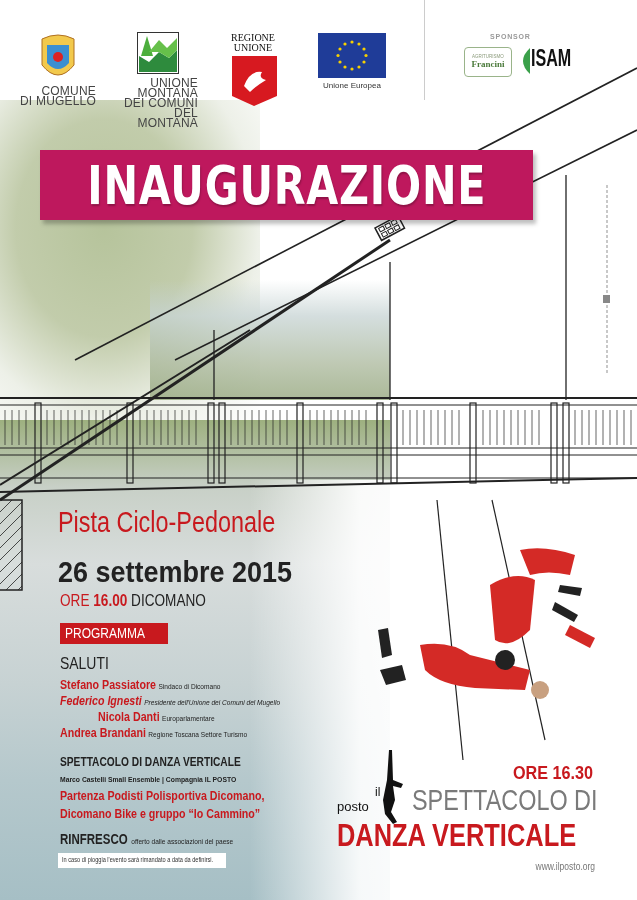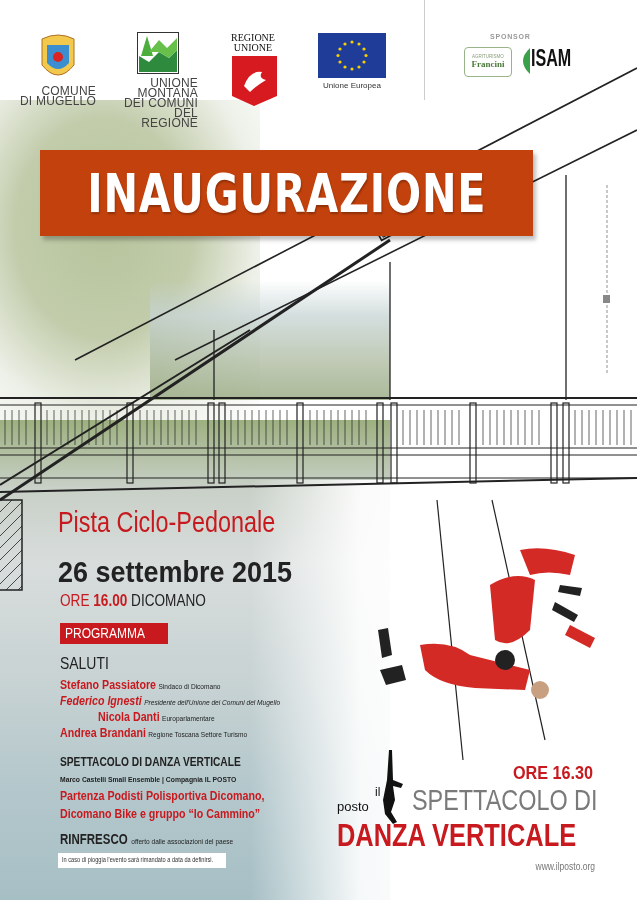--- a/index.html
+++ b/index.html
@@ -8,21 +8,21 @@
   
   #bg-trees { left:0; top:100px; width:260px; height:320px;
     background: radial-gradient(ellipse at 40% 40%, #a9b98a 0%, #b7c39c 40%, rgba(220,226,210,0.6) 70%, rgba(255,255,255,0) 100%); opacity:0.85; }
   #bg-hills { left:150px; top:280px; width:240px; height:120px;
     background: linear-gradient(180deg, rgba(255,255,255,0) 0%, #c6d3d3 30%, #a9b79a 70%, #8fa276 100%); opacity:0.75; }
   #bg-river { left:0; top:420px; width:390px; height:480px;
     background: linear-gradient(180deg, #9db07f 0%, #c8d0c7 14%, #d8dddc 30%, #c7d2d3 55%, #b5c8cc 75%, #a6bfc5 100%); }
   #bg-fade { left:250px; top:480px; width:200px; height:420px;
     background: linear-gradient(90deg, rgba(255,255,255,0) 0%, rgba(255,255,255,0.9) 55%, #fff 100%); }
   .logo-cap { font-size:12px; color:#444; text-align:right; line-height:10px; letter-spacing:0.2px; }
-  .title-box { left:40px; top:150px; width:493px; height:86px; background:#c2410c; box-shadow:3px 4px 4px rgba(0,0,0,0.25); display:flex; align-items:center; justify-content:center; }
+  .title-box { left:40px; top:150px; width:493px; height:70px; background:#be185d; box-shadow:3px 4px 4px rgba(0,0,0,0.25); display:flex; align-items:center; justify-content:center; }
   .title-text { color:#fff; font-family:"DejaVu Sans", sans-serif; font-weight:bold; font-size:53px; letter-spacing:1px; transform:scaleX(0.78); white-space:nowrap; text-shadow:1px 2px 2px rgba(0,0,0,0.25); }
   .cond { display:inline-block; transform-origin:left center; white-space:nowrap; }
   .sub { font-size:30px; color:#c8191e; }
   .date { font-size:29px; font-weight:bold; color:#222; }
   .time-line { font-size:16px; color:#c8191e; }
   .prog { background:#c8191e; color:#fff; font-size:15px; padding:1px 5px; }
   .saluti { font-size:17px; color:#222; }
   .person { font-size:13px; font-weight:bold; color:#c8191e; }
   .role { font-size:8px; color:#222; font-weight:normal; margin-left:3px; }
   .bold-dark { font-weight:bold; color:#222; }
@@ -109,21 +109,21 @@
   <svg width="42" height="42">
       <rect x="0.5" y="0.5" width="41" height="41" fill="#fff" stroke="#333"></rect>
       <path d="M2 40 L2 24 L12 30 L22 20 L32 26 L40 18 L40 40 Z" fill="#2e8b3d"></path>
       <path d="M4 24 L10 4 L16 24 Z" fill="#4cae3c"></path>
       <path d="M12 20 L22 8 L30 16 L40 6 L40 18 L32 26 L22 20 Z" fill="#66c04a"></path>
     </svg>
 </div>
 <div class="abs logo-cap" style="left:118px;top:78px;width:80px;">
   <div>UNIONE MONTANA</div>
   <div>DEI COMUNI</div>
-  <div>DEL REGIONE</div>
+  <div>DEL MONTANA</div>
 </div>
 
 <div class="abs" style="left:228px;top:33px;width:50px;font-family:'Liberation Serif',serif;font-size:10px;line-height:10px;color:#111;text-align:center;">
   <div>REGIONE</div>
   <div>UNIONE</div>
 </div>
 <div class="abs" style="left:232px;top:56px;width:45px;height:50px;">
   <svg width="45" height="50">
       <path d="M0 0 H45 V40 L22 50 L0 40 Z" fill="#d71920"></path>
       <path d="M12 30 Q18 14 30 16 Q26 22 34 24 Q24 30 18 36 Z" fill="#fff"></path>

